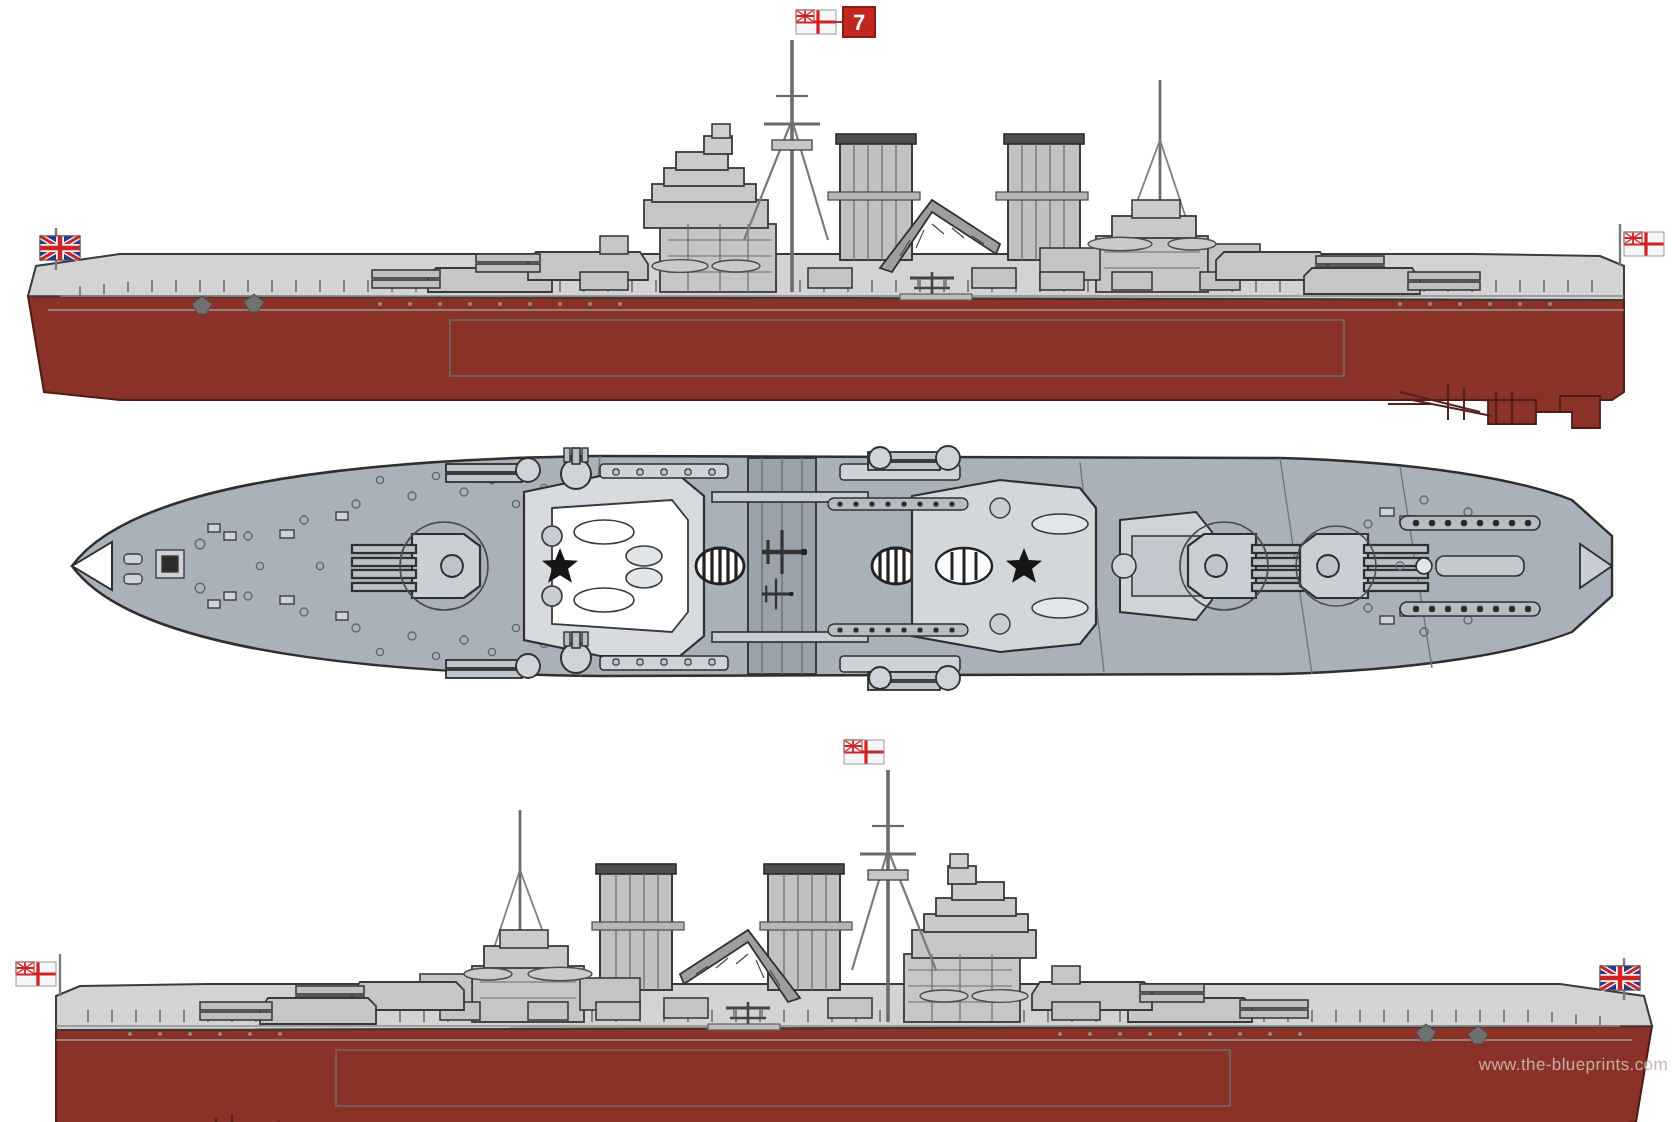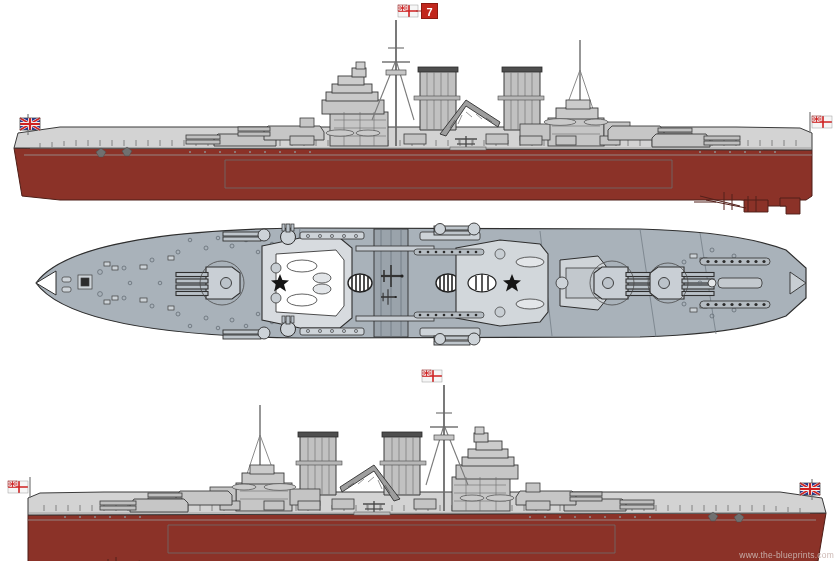--- a/index.html
+++ b/index.html
@@ -4,21 +4,21 @@
 <title>Warship Blueprint</title>
 <style>
   html,body{margin:0;padding:0;background:#ffffff;}
   body{
     width:840px;height:561px;overflow:hidden;position:relative;
     font-family:"Liberation Sans", sans-serif;
   }
   #stage{position:absolute;inset:0;width:840px;height:561px;background:#ffffff;}
   #stage svg{display:block;width:840px;height:561px;}
   .wm{
-    position:absolute;right:6px;bottom:1px;
+    position:absolute;right:6px;bottom:24px;
     font-family:"Liberation Sans", sans-serif;
     font-size:8.5px;letter-spacing:.2px;
     color:#c9b3ae;opacity:.95;
     user-select:none;pointer-events:none;
   }
   .badge{
     position:absolute;left:421px;top:3px;width:17px;height:16px;
     background:#c1271d;color:#ffffff;
     font-family:"Liberation Sans", sans-serif;
     font-size:11px;font-weight:bold;line-height:16px;text-align:center;

